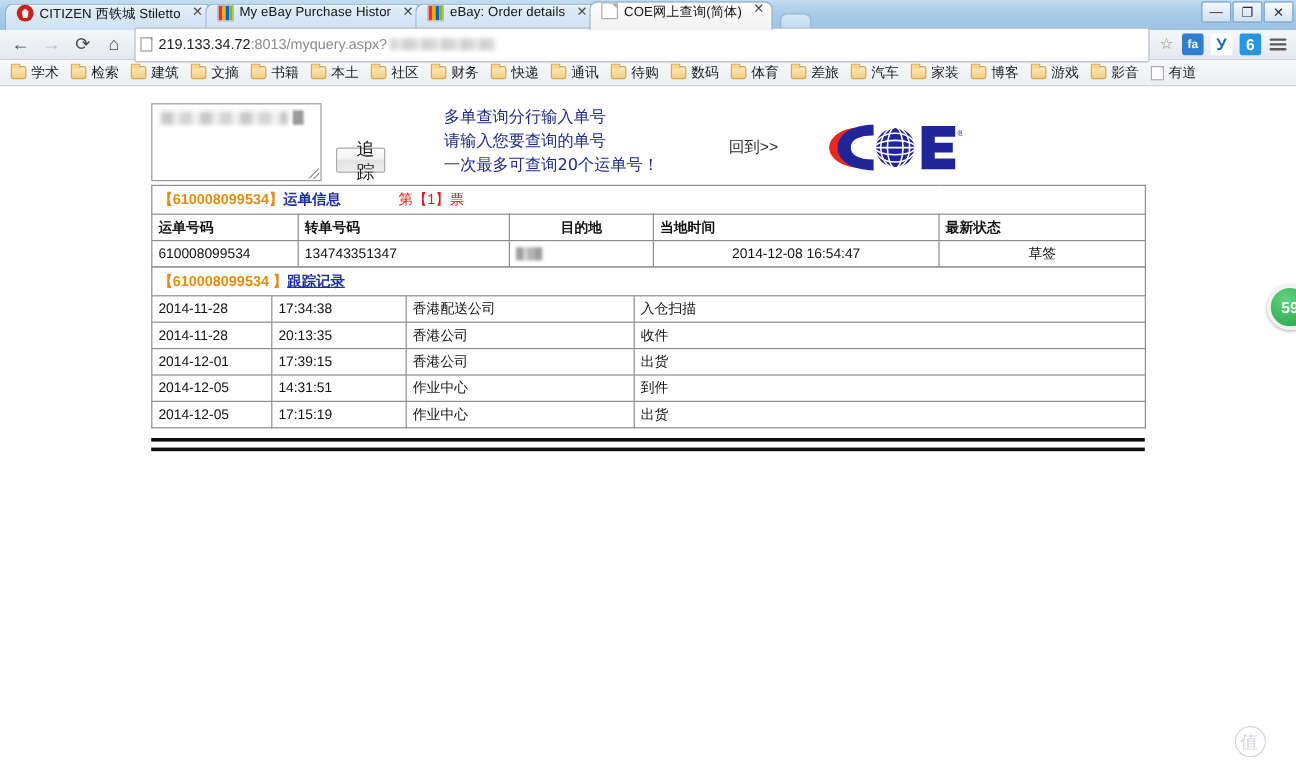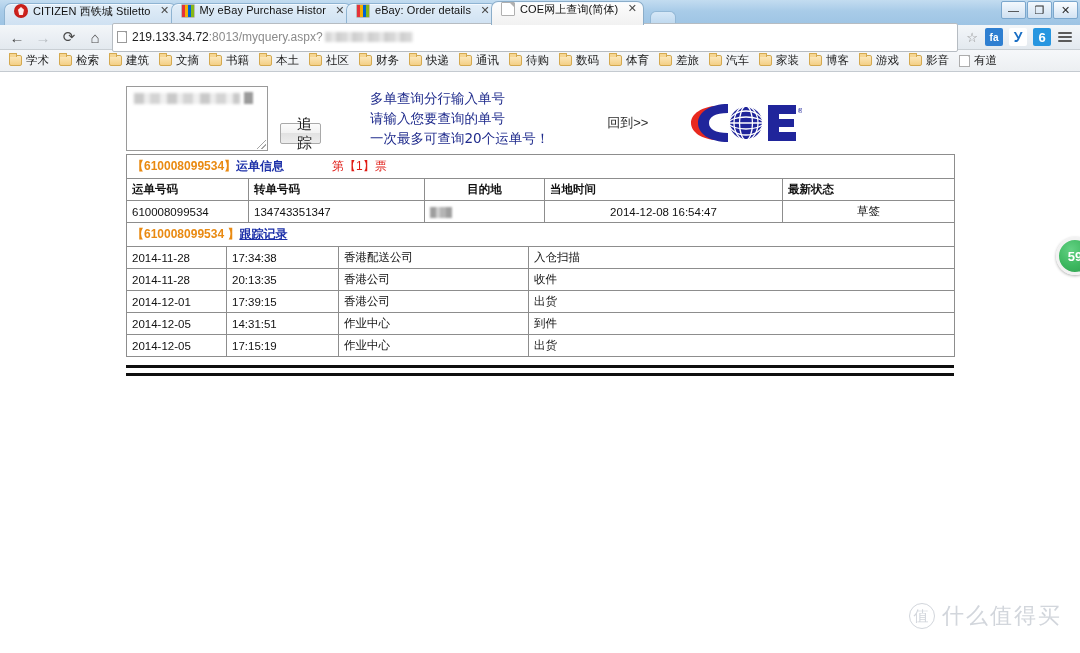--- a/index.html
+++ b/index.html
@@ -613,18 +613,17 @@
 
       <div class="rules">
         <div class="rule"></div>
         <div class="rule"></div>
       </div>
 
       <div class="score-badge">59</div>
 
       <div class="watermark">
         <span class="wm-circle">值</span>
-        <span>什么值得买</span>
       </div>
     </div>
   </div>
 
 </div>
 
 </body></html>

